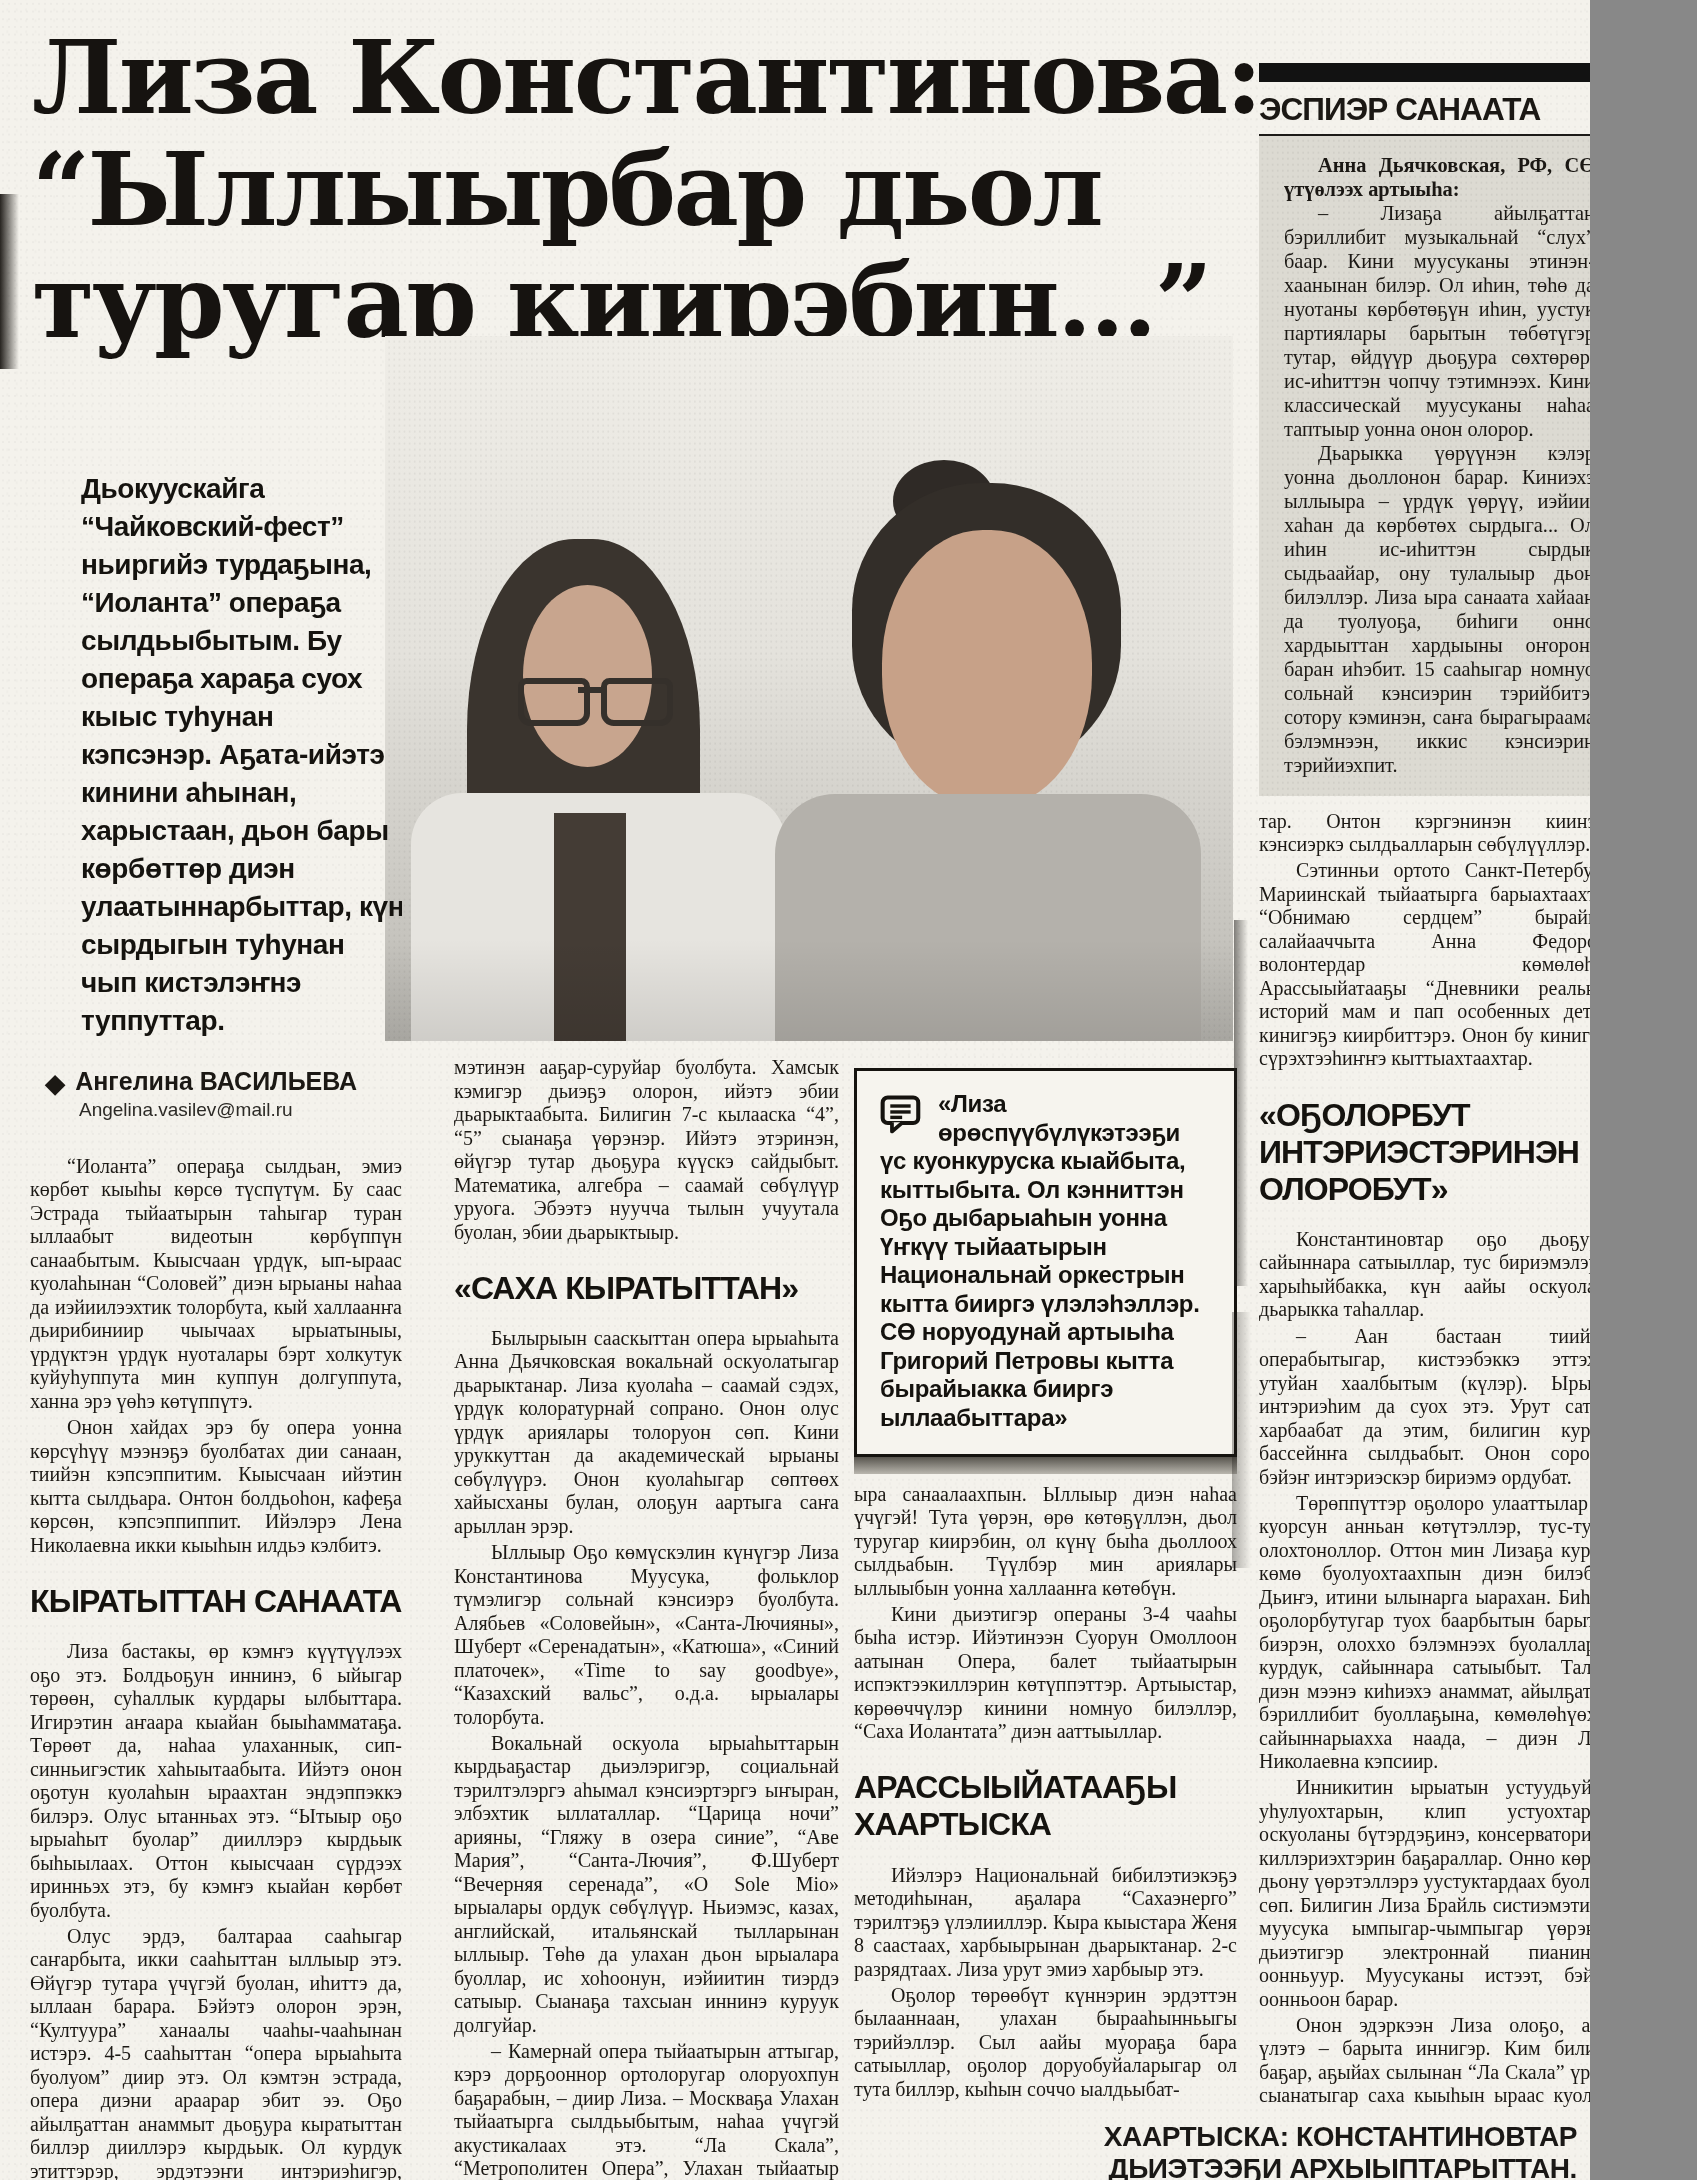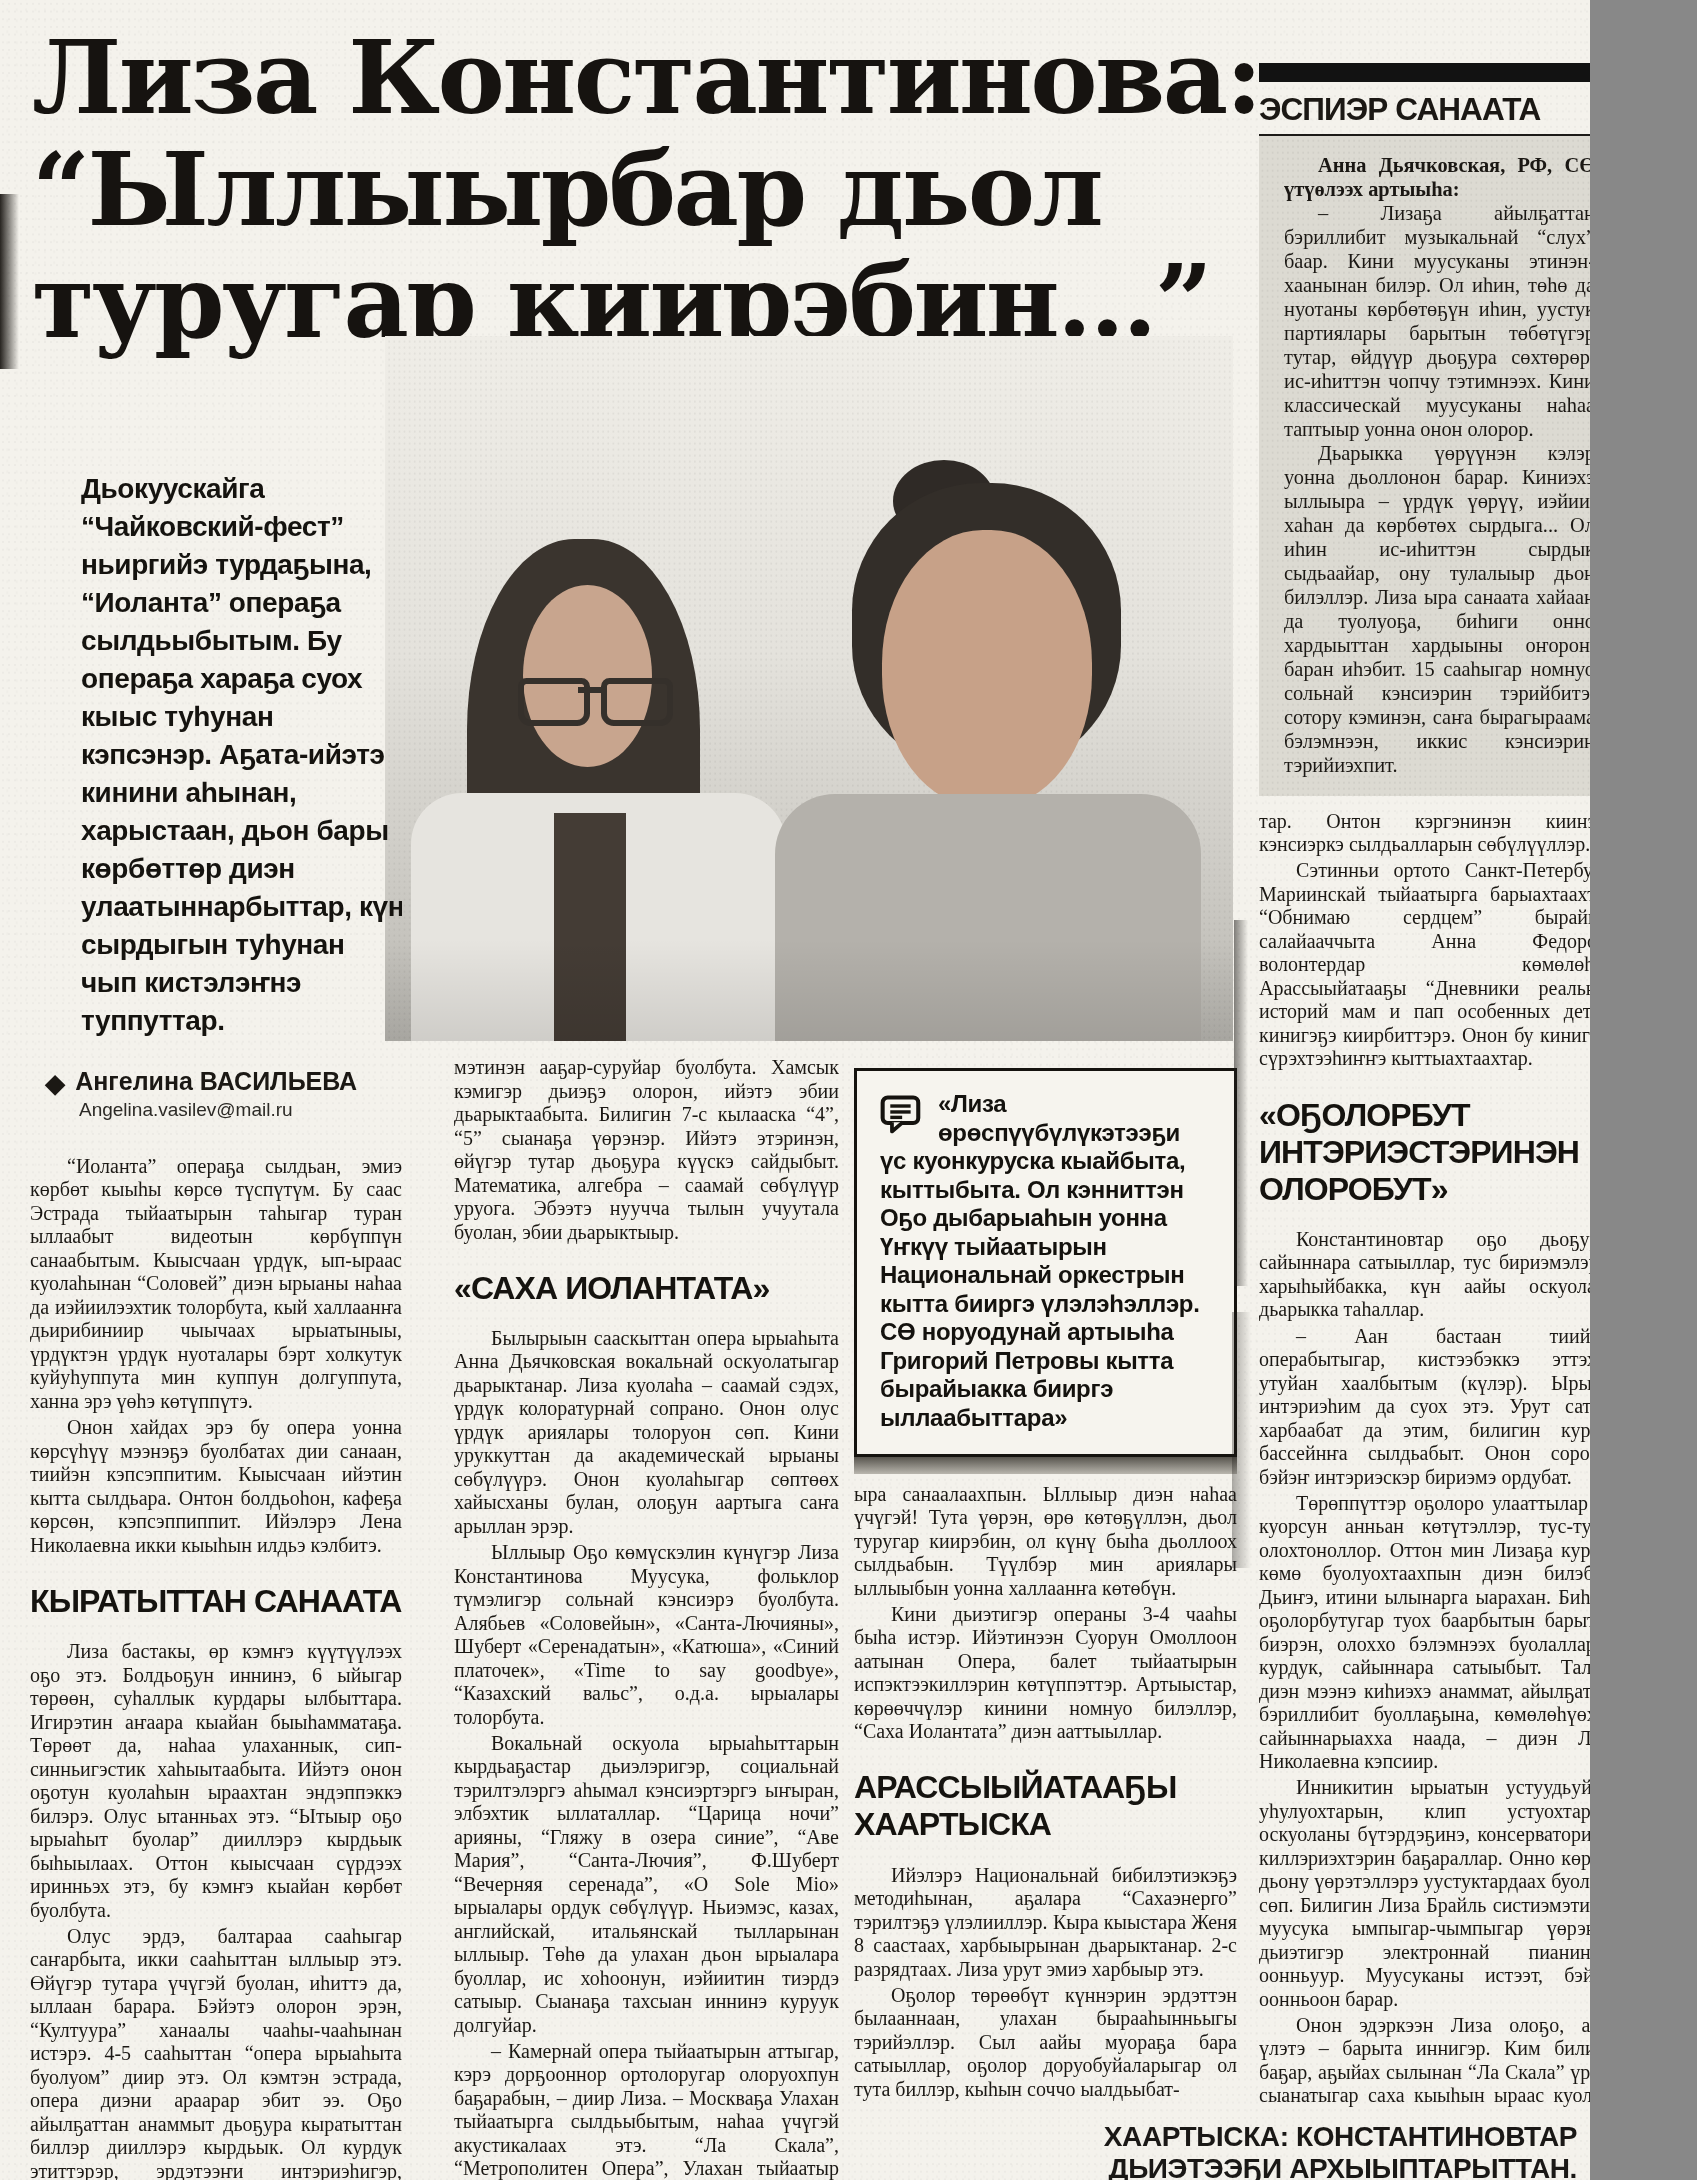--- a/index.html
+++ b/index.html
@@ -118,21 +118,21 @@
     <p class="bp">“Иоланта” операҕа сылдьан, эмиэ көрбөт кыыһы көрсө түспүтүм. Бу саас Эстрада тыйаатырын таһыгар туран ыллаабыт видеотын көрбүппүн санаабытым. Кыысчаан үрдүк, ып-ыраас куолаһынан “Соловей” диэн ырыаны наһаа да иэйиилээхтик толорбута, кый халлаанҥа дьирибиниир чыычаах ырыатыныы, үрдүктэн үрдүк нуоталары бэрт холкутук куйуһуппута мин куппун долгуппута, ханна эрэ үөһэ көтүппүтэ.</p>
     <p class="bp">Онон хайдах эрэ бу опера уонна көрсүһүү мээнэҕэ буолбатах дии санаан, тиийэн кэпсэппитим. Кыысчаан ийэтин кытта сылдьара. Онтон болдьоһон, кафеҕа көрсөн, кэпсэппиппит. Ийэлэрэ Лена Николаевна икки кыыһын илдьэ кэлбитэ.</p>
     <h2 class="sec-head">КЫРАТЫТТАН САНААТА</h2>
     <p class="bp">Лиза бастакы, өр кэмҥэ күүтүүлээх оҕо этэ. Болдьоҕун иннинэ, 6 ыйыгар төрөөн, суһаллык курдары ылбыттара. Игирэтин аҥаара кыайан быыһамматаҕа. Төрөөт да, наһаа улаханнык, сип-синньигэстик хаһыытаабыта. Ийэтэ онон оҕотун куолаһын ыраахтан эндэппэккэ билэрэ. Олус ытанньах этэ. “Ытыыр оҕо ырыаһыт буолар” дииллэрэ кырдьык быһыылаах. Оттон кыысчаан сүрдээх иринньэх этэ, бу кэмҥэ кыайан көрбөт буолбута.</p>
     <p class="bp">Олус эрдэ, балтараа сааһыгар саҥарбыта, икки сааһыттан ыллыыр этэ. Өйүгэр тутара үчүгэй буолан, иһиттэ да, ыллаан барара. Бэйэтэ олорон эрэн, “Култуура” ханаалы чааһы-чааһынан истэрэ. 4-5 сааһыттан “опера ырыаһыта буолуом” диир этэ. Ол кэмтэн эстрада, опера диэни араарар эбит ээ. Оҕо айылҕаттан анаммыт дьоҕура кыратыттан биллэр дииллэрэ кырдьык. Ол курдук этиттэрэр, эрдэтээҥи интэриэһигэр, оонньууругар эмиэ биллэр.</p>
 
   </div>
 
   <div class="col col2">
     <p class="bp noind">мэтинэн ааҕар-суруйар буолбута. Хамсык кэмигэр дьиэҕэ олорон, ийэтэ эбии дьарыктаабыта. Билигин 7-с кылааска “4”, “5” сыанаҕа үөрэнэр. Ийэтэ этэринэн, өйүгэр тутар дьоҕура күүскэ сайдыбыт. Математика, алгебра – саамай сөбүлүүр уруога. Эбээтэ нуучча тылын учуутала буолан, эбии дьарыктыыр.</p>
-    <h2 class="sec-head">«САХА ИОЛАНТАТА»</h2>
+    <h2 class="sec-head">«САХА КЫРАТЫТТАН»</h2>
     <p class="bp">Былырыын сааскыттан опера ырыаһыта Анна Дьячковская вокальнай оскуолатыгар дьарыктанар. Лиза куолаһа – саамай сэдэх, үрдүк колоратурнай сопрано. Онон олус үрдүк ариялары толоруон сөп. Кини уруккуттан да академическай ырыаны сөбүлүүрэ. Онон куолаһыгар сөптөөх хайысханы булан, олоҕун аартыга саҥа арыллан эрэр.</p>
     <p class="bp">Ыллыыр Оҕо көмүскэлин күнүгэр Лиза Константинова Муусука, фольклор түмэлигэр сольнай кэнсиэрэ буолбута. Алябьев «Соловейын», «Санта-Лючияны», Шуберт «Серенадатын», «Катюша», «Синий платочек», «Time to say goodbye», “Казахский вальс”, о.д.а. ырыалары толорбута.</p>
     <p class="bp">Вокальнай оскуола ырыаһыттарын кырдьаҕастар дьиэлэригэр, социальнай тэрилтэлэргэ аһымал кэнсиэртэргэ ыҥыран, элбэхтик ыллаталлар. “Царица ночи” арияны, “Гляжу в озера синие”, “Аве Мария”, “Санта-Лючия”, Ф.Шуберт “Вечерняя серенада”, «О Sole Mio» ырыалары ордук сөбүлүүр. Ньиэмэс, казах, английскай, итальянскай тылларынан ыллыыр. Төһө да улахан дьон ырыалара буоллар, ис хоһоонун, иэйиитин тиэрдэ сатыыр. Сыанаҕа тахсыан иннинэ куруук долгуйар.</p>
     <p class="bp">– Камернай опера тыйаатырын аттыгар, кэрэ дорҕооннор ортолоругар олоруохпун баҕарабын, – диир Лиза. – Москваҕа Улахан тыйаатырга сылдьыбытым, наһаа үчүгэй акустикалаах этэ. “Ла Скала”, “Метрополитен Опера”, Улахан тыйаатыр сыаналарыгар ыллыыр</p>
   </div>
 
   <div class="col col3">
     <div class="qbox">
       <span class="q-icon">
         <svg width="46" height="39" viewBox="0 0 27 23">

